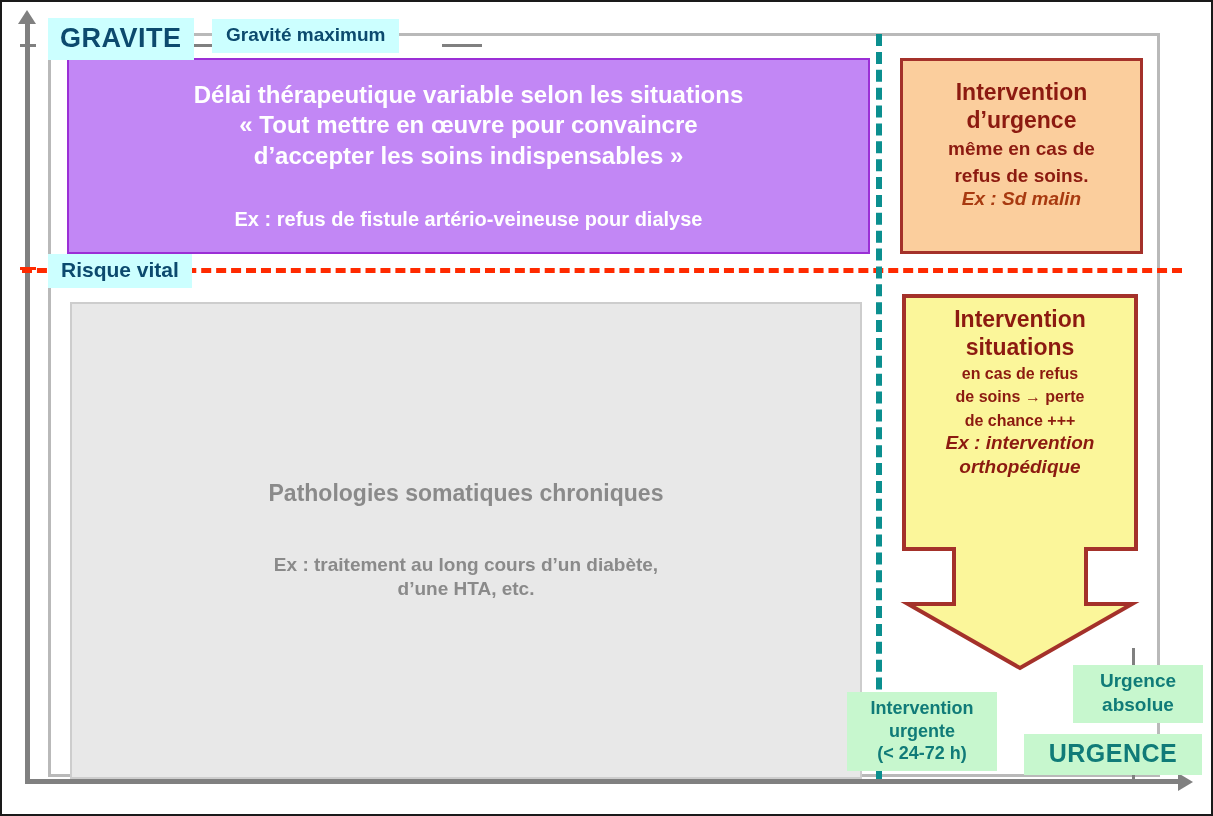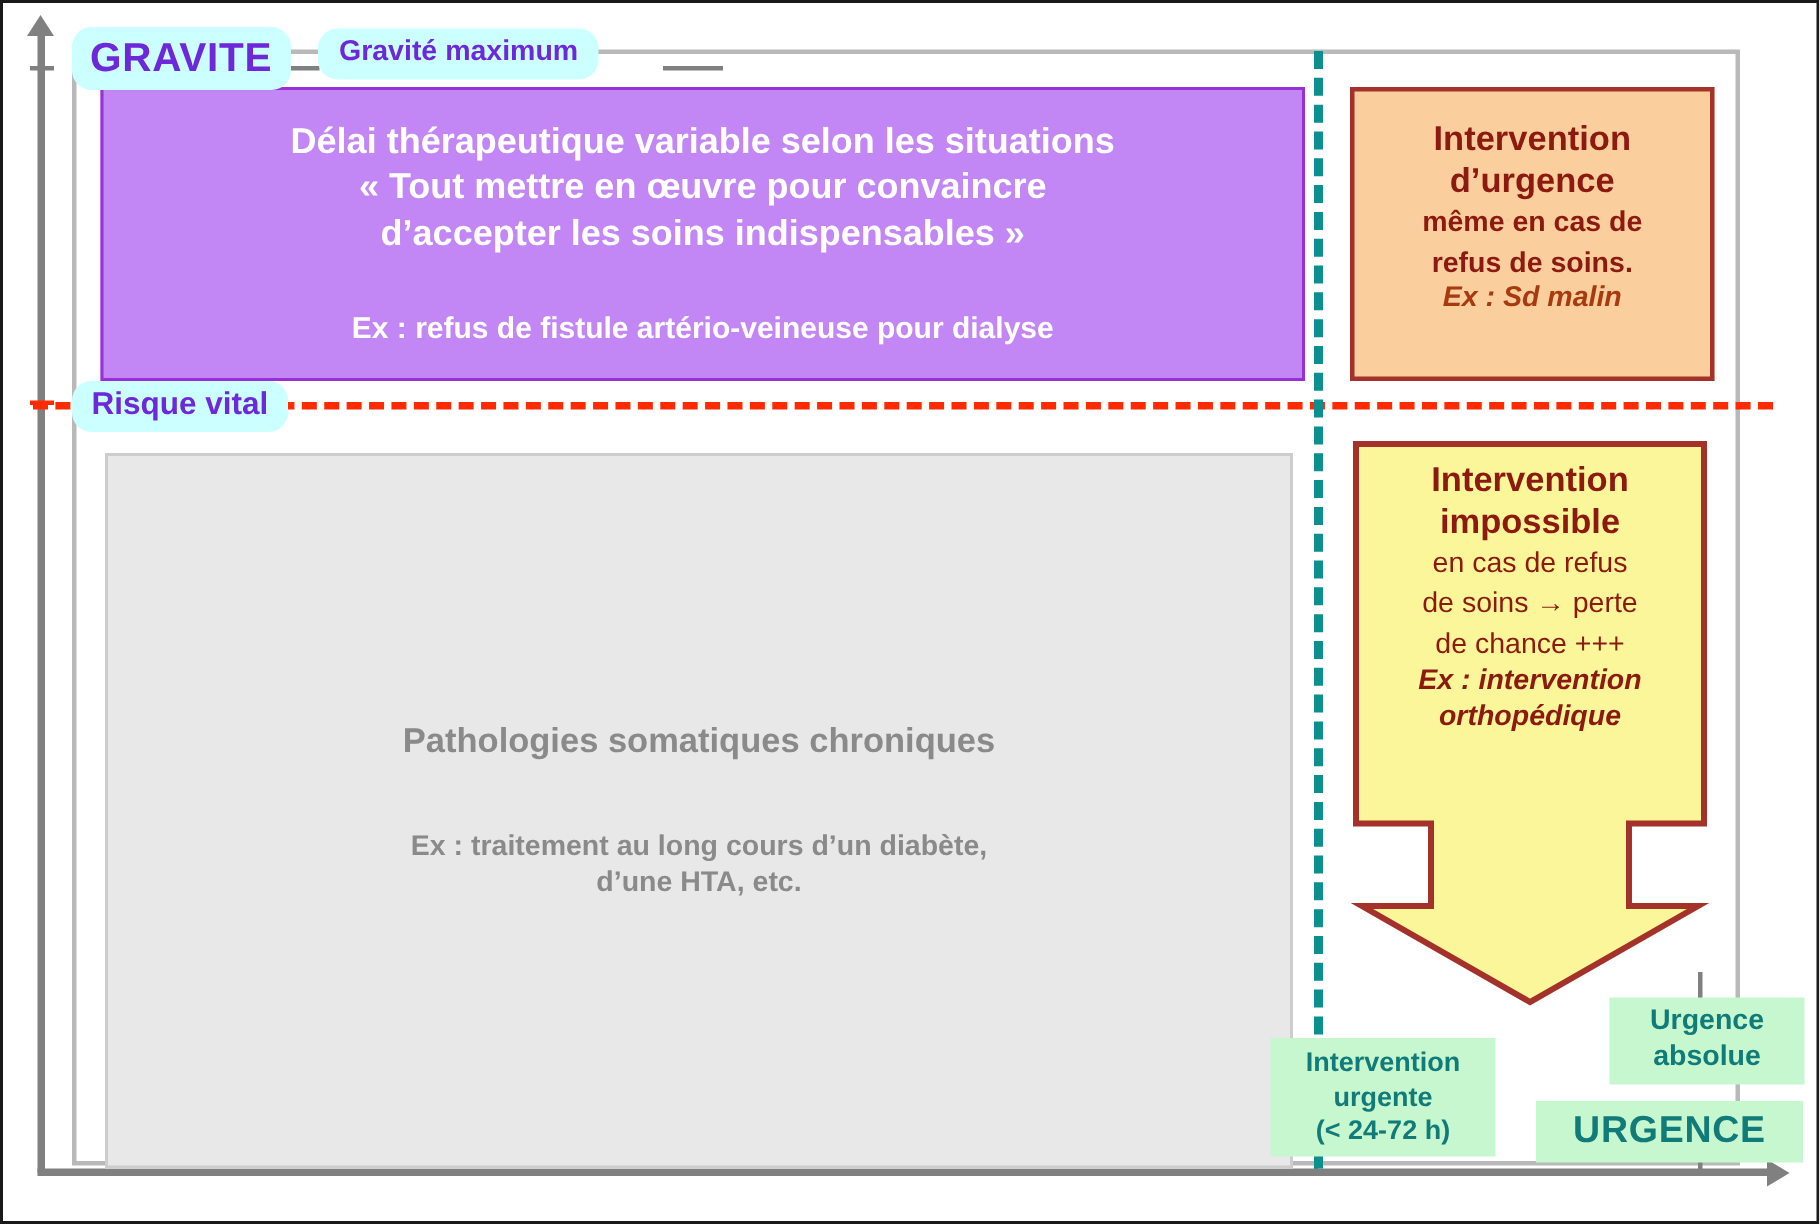--- a/index.html
+++ b/index.html
@@ -97,27 +97,26 @@
     top: 34px;
     width: 0;
     height: 745px;
     border-left: 6px dashed #0b8f8f;
   }
 
   
   .label-cyan {
     position: absolute;
     background: #ccffff;
-    color: #6d28d9;
+    color: #0c4a6e;
     font-weight: bold;
     line-height: 1.05;
     white-space: nowrap;
     text-align: left;
     z-index: 40;
-    border-radius: 13px;
   }
   #lbl-gravite { left: 48px; top: 18px; padding: 6px 12px 8px 12px; font-size: 27px; letter-spacing: 0.5px; }
   #lbl-gravite-max { left: 212px; top: 19px; padding: 6px 14px 8px 14px; font-size: 19px; }
   #lbl-risque { left: 48px; top: 254px; padding: 5px 13px 7px 13px; font-size: 21px; }
 
   
   .label-green {
     position: absolute;
     background: #c7f7ce;
     color: #107b78;
@@ -229,21 +228,21 @@
   #box-yellow-text {
     position: absolute;
     left: 0;
     top: 14px;
     width: 240px;
     text-align: center;
     color: #8c1a10;
     z-index: 2;
   }
   #box-yellow-text .t1 { font-size: 23px; font-weight: bold; line-height: 1.2; }
-  #box-yellow-text .t2 { font-size: 19px; font-weight: normal; line-height: 1.26; margin-top: 3px; }
+  #box-yellow-text .t2 { font-size: 16px; font-weight: bold; line-height: 1.26; margin-top: 3px; }
   #box-yellow-text .t3 { font-size: 19px; font-weight: bold; font-style: italic; line-height: 1.26; }
 </style>
 </head>
 <body>
 
 <div id="canvas">
 
   <div class="plot-frame"></div>
 
   <div class="axis-v"></div>
@@ -285,21 +284,21 @@
       <div>d’une HTA, etc.</div>
     </div>
   </div>
 
   <div id="box-yellow-wrap">
     <svg viewBox="0 0 240 380">
       <path d="M 4 4 L 236 4 L 236 257 L 186 257 L 186 312 L 232 312 L 120 376 L 8 312 L 54 312 L 54 257 L 4 257 Z" fill="#fbf69a" stroke="#a4312a" stroke-width="4" stroke-linejoin="miter"></path>
     </svg>
     <div id="box-yellow-text">
       <div class="t1">Intervention</div>
-      <div class="t1">impossible</div>
+      <div class="t1">situations</div>
       <div class="t2">en cas de refus</div>
       <div class="t2">de soins → perte</div>
       <div class="t2">de chance +++</div>
       <div class="t3">Ex : intervention</div>
       <div class="t3">orthopédique</div>
     </div>
   </div>
 
   <div class="label-cyan" id="lbl-gravite">GRAVITE</div>
   <div class="label-cyan" id="lbl-gravite-max">Gravité maximum</div>

